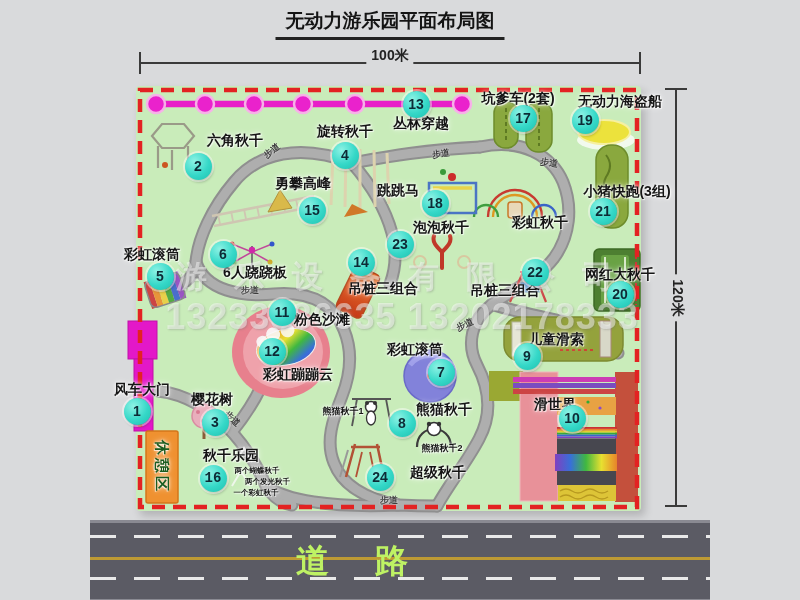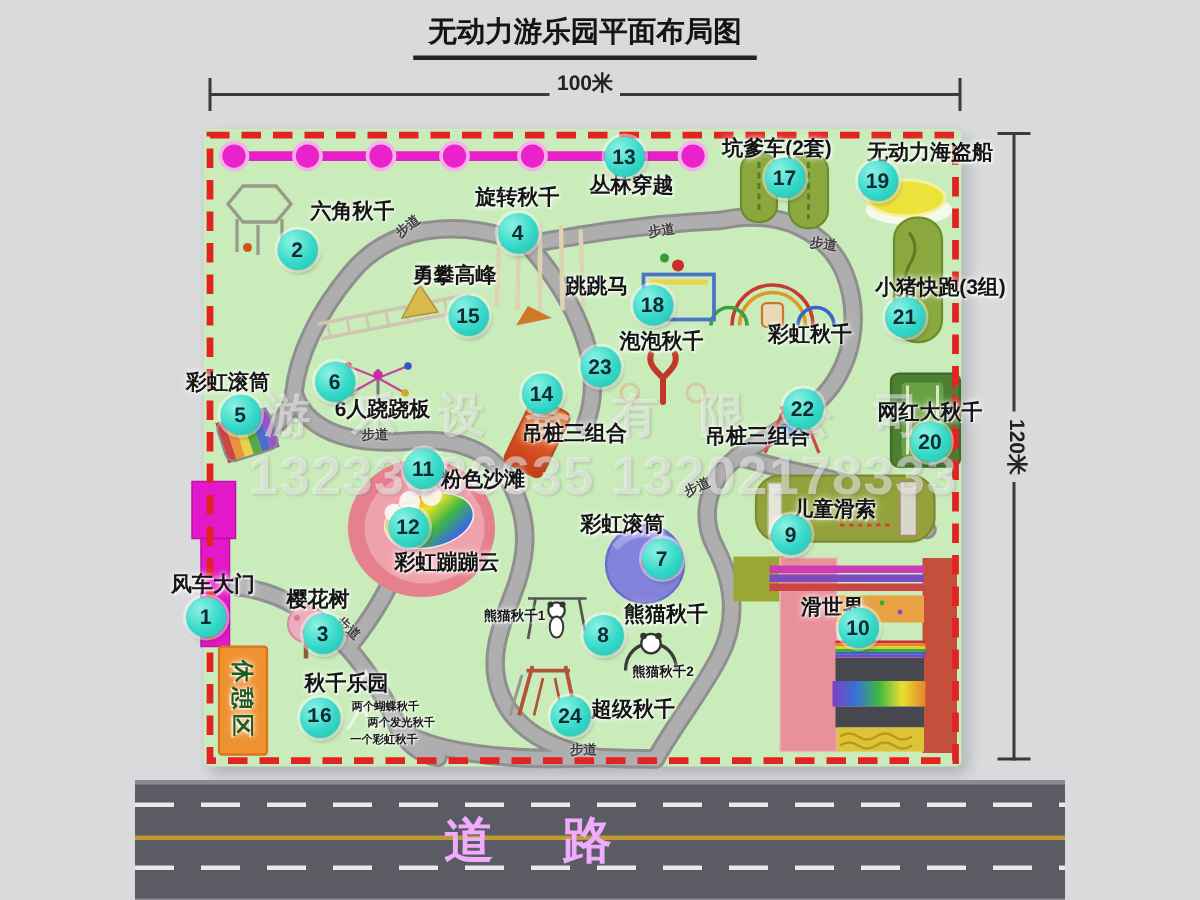--- a/index.html
+++ b/index.html
@@ -36,21 +36,21 @@
       box-shadow:0 0 0 2px rgba(255,255,255,.45),1px 2px 3px rgba(0,0,0,.3);
       display:flex;align-items:center;justify-content:center;z-index:45;
       font-size:14px;font-weight:700;color:#0d2b36;}
   
   .road{position:absolute;left:90px;top:520px;width:620px;height:76px;background:#5b5b64;
         border-top:3px solid #8a8a92;border-bottom:3px solid #8a8a92;z-index:15;}
   .road-dash{position:absolute;left:0;right:0;height:3px;
              background:repeating-linear-gradient(90deg,#e9e9e9 0 26px,transparent 26px 44px);}
   .road-yellow{position:absolute;left:0;right:0;height:3px;background:#bd9a34;}
   .road-label{position:absolute;left:262px;top:50%;transform:translate(-50%,-50%);
-              font-size:33px;font-weight:700;color:#f0abfc;letter-spacing:46px;white-space:nowrap;
+              font-size:33px;font-weight:700;color:#bef264;letter-spacing:46px;white-space:nowrap;
               text-indent:46px;z-index:16;}
 </style>
 </head>
 <body>
 
 <div id="stage">
 
   <div class="title">无动力游乐园平面布局图</div>
 
   <div class="map-bg"></div>
@@ -363,21 +363,21 @@
   <div class="lb" style="left:255px;top:273px;">6人跷跷板</div>
   <div class="lb" style="left:152px;top:255px;">彩虹滚筒</div>
   <div class="lb" style="left:383px;top:289px;text-align:center;">吊桩三组合</div>
   <div class="lb" style="left:322px;top:320px;">粉色沙滩</div>
   <div class="lb" style="left:415px;top:350px;">彩虹滚筒</div>
   <div class="lb" style="left:620px;top:275px;">网红大秋千</div>
   <div class="lb" style="left:505px;top:291px;">吊桩三组合</div>
   <div class="lb" style="left:556px;top:340px;">儿童滑索</div>
   <div class="lb" style="left:298px;top:375px;">彩虹蹦蹦云</div>
   <div class="lb" style="left:444px;top:410px;">熊猫秋千</div>
-  <div class="lb" style="left:422px;top:473px;">超级秋千</div>
+  <div class="lb" style="left:438px;top:473px;">超级秋千</div>
   <div class="lb" style="left:555px;top:405px;">滑世界</div>
   <div class="lb" style="left:142px;top:390px;">风车大门</div>
   <div class="lb" style="left:212px;top:400px;">樱花树</div>
   <div class="lb" style="left:231px;top:456px;text-align:right;">秋千乐园</div>
   <div class="lb sm" style="left:343px;top:411px;">熊猫秋千1</div>
   <div class="lb sm" style="left:442px;top:448px;">熊猫秋千2</div>
   <div class="lb xs" style="left:257px;top:471px;">两个蝴蝶秋千</div>
   <div class="lb xs" style="left:257px;top:482px;padding-left:21px;">两个发光秋千</div>
   <div class="lb xs" style="left:256px;top:493px;">一个彩虹秋千</div>
   <div class="lb vert" style="left:161px;top:467px;">休憩区</div>

